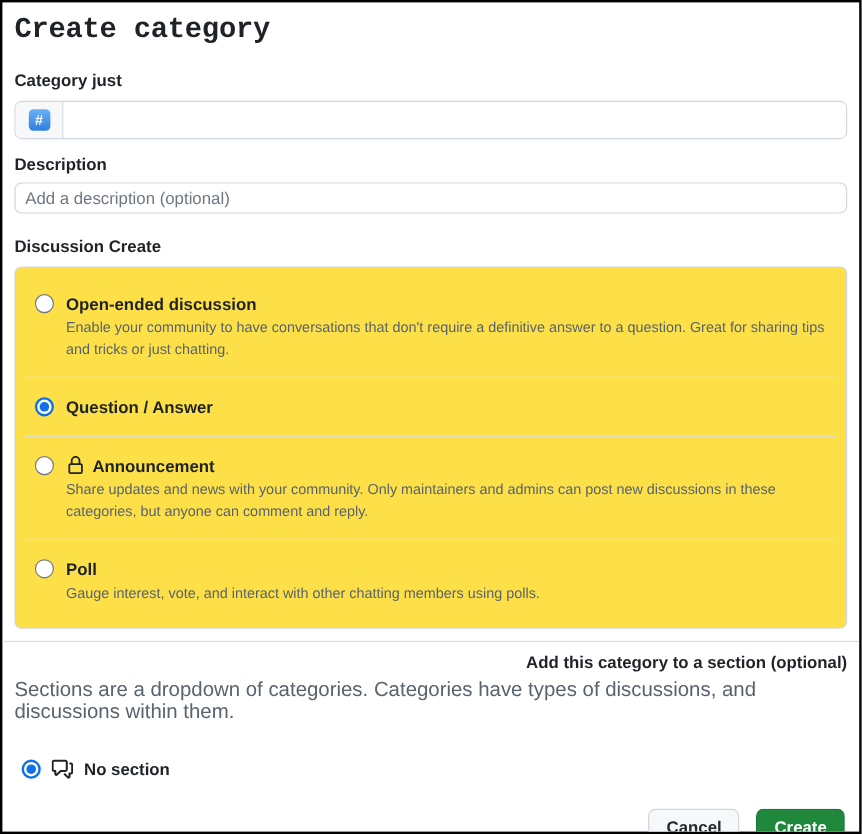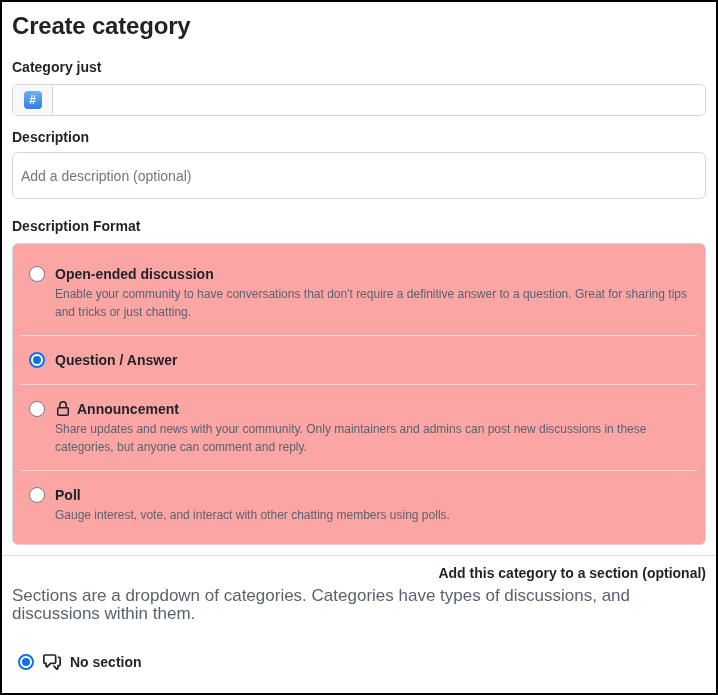--- a/index.html
+++ b/index.html
@@ -6,21 +6,21 @@
   html, body { width: 718px; height: 695px; }
   body {
     background: #fff;
     border: 2px solid #000;
     font-family: "Liberation Sans", "DejaVu Sans", sans-serif;
     color: #1f2328;
     overflow: hidden;
   }
   .content { padding: 8px 10px 0; }
 
-  .page-title { font-size: 24px; font-weight: 700; line-height: 32px; letter-spacing: -0.2px; }
+  .page-title { font-size: 24px; font-weight: 700; line-height: 32px; letter-spacing: -0.2px; font-family: Liberation Mono, monospace; }
 
   .field-label { font-size: 14px; font-weight: 700; line-height: 18px; }
   .lbl-category { margin-top: 16px; }
   .lbl-desc { margin-top: 12px; }
   .lbl-format { margin-top: 18px; }
 
   .input-group {
     margin-top: 8px; display: flex; height: 32px;
     border: 1px solid #d0d7de; border-radius: 6px; background: #fff; overflow: hidden;
   }
@@ -32,26 +32,26 @@
     width: 18px; height: 18px; border-radius: 4px;
     background: linear-gradient(180deg, #6cb0f5, #2f7fe0);
     color: #fff; font-size: 12px; font-weight: 700;
     display: flex; align-items: center; justify-content: center; line-height: 1;
   }
   .text-input {
     border: none; outline: none; flex: 1; font-size: 14px; padding: 0 8px;
     color: #1f2328; background: #fff; font-family: inherit;
   }
   .desc-input {
-    margin-top: 6px; width: 100%; height: 47px; border: 1px solid #d0d7de; border-radius: 6px;
+    margin-top: 6px; width: 100%; height: 26px; border: 1px solid #d0d7de; border-radius: 6px;
     font-size: 14px; padding: 0 8px; outline: none; font-family: inherit; color: #1f2328;
   }
   .desc-input::placeholder { color: #6e7781; opacity: 1; }
 
-  .format-box { margin-top: 8px; border: 1px solid #d0d7de; border-radius: 6px; padding: 6px 0; background: #fca5a5; }
+  .format-box { margin-top: 8px; border: 1px solid #d0d7de; border-radius: 6px; padding: 6px 0; background: #fde047; }
   .option { display: flex; align-items: flex-start; padding: 14px 16px; cursor: pointer; }
   .divider { border: none; border-top: 1px solid #d8dee4; margin: 0 8px; }
 
   .radio {
     flex: 0 0 16px; width: 16px; height: 16px; border-radius: 50%;
     border: 1px solid #767b81; background: #fff; margin-top: 2px; position: relative;
   }
   .radio.checked { border: 2px solid #0d72ea; }
   .radio.checked::after {
     content: ""; position: absolute; left: 50%; top: 50%; transform: translate(-50%, -50%);
@@ -90,21 +90,21 @@
   <div class="input-group">
     <button class="emoji-btn">
       <span class="keycap">#</span>
     </button>
     <input class="text-input" type="text" value="" style="">
   </div>
 
   <div class="field-label lbl-desc">Description</div>
   <input class="desc-input" type="text" placeholder="Add a description (optional)" style="">
 
-  <div class="field-label lbl-format">Description Format</div>
+  <div class="field-label lbl-format">Discussion Create</div>
 
   <div class="format-box">
 
     <div class="option">
       <span class="radio"></span>
       <div class="option-body">
         <div class="option-title-row">
           <span class="option-title">Open-ended discussion</span>
         </div>
         <div class="option-desc">Enable your community to have conversations that don't require a definitive answer to a question. Great for sharing tips and tricks or just chatting.</div>

